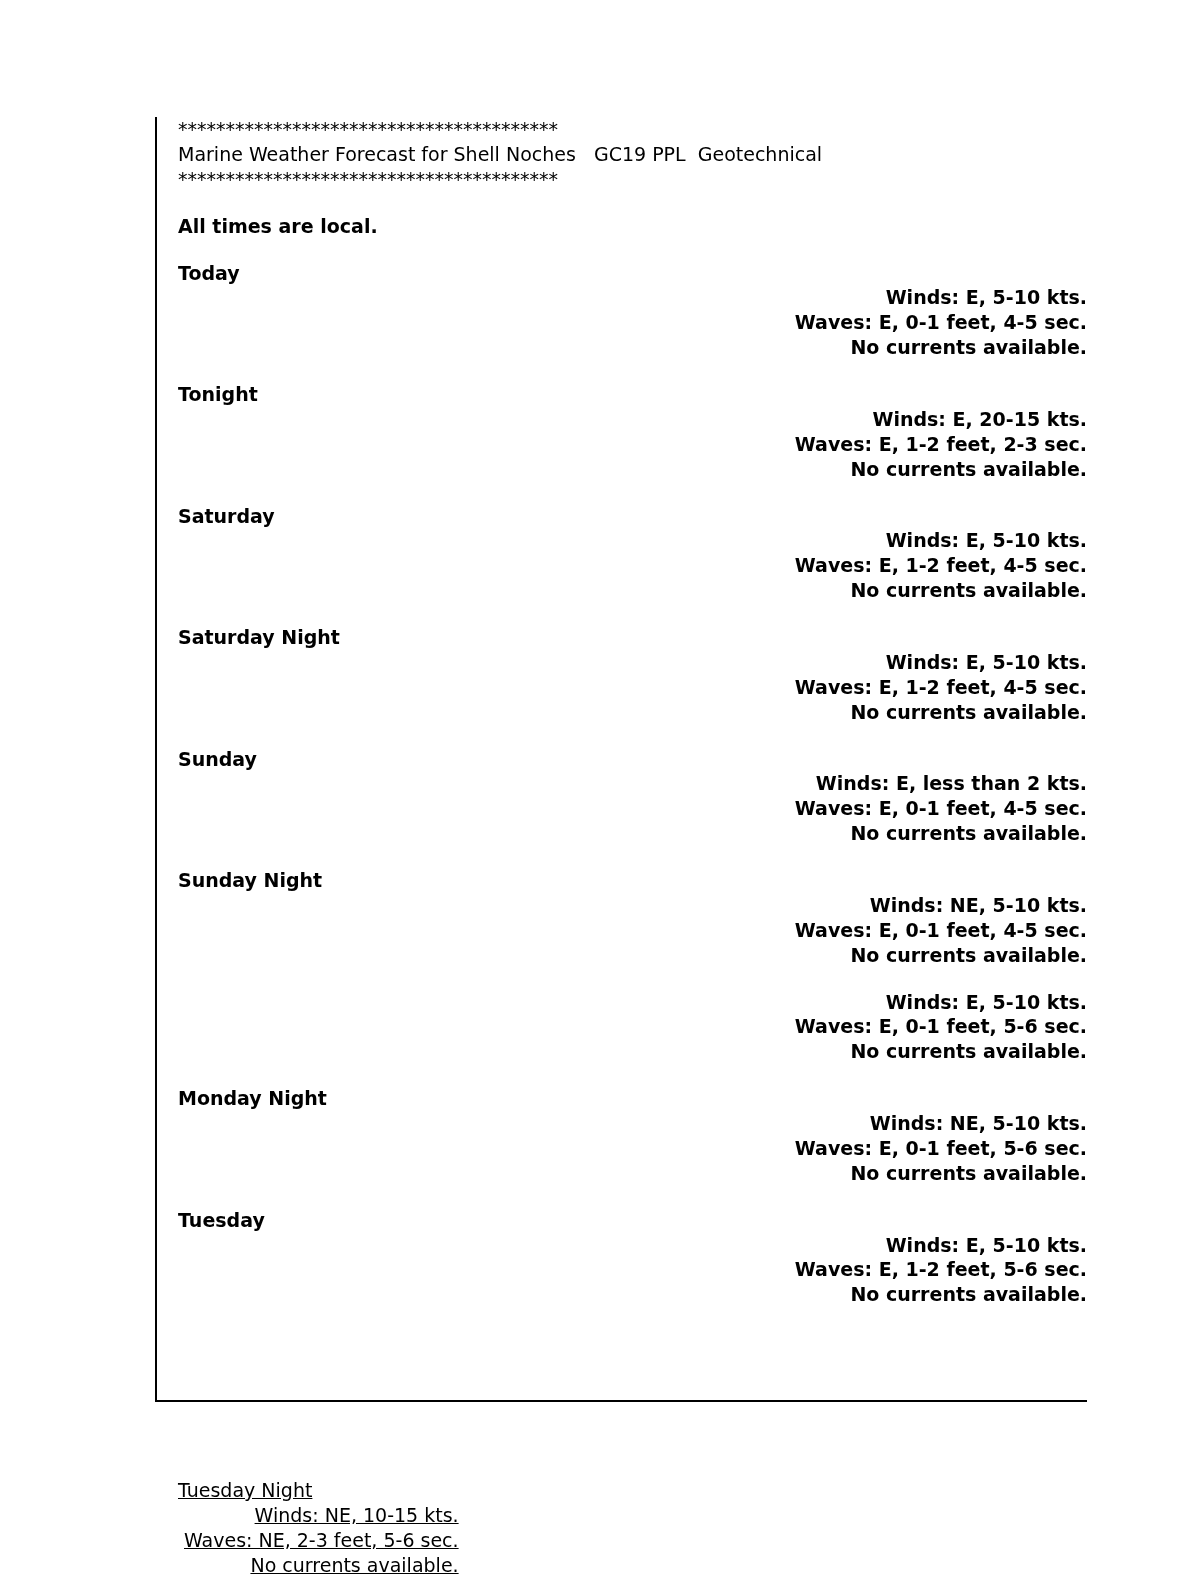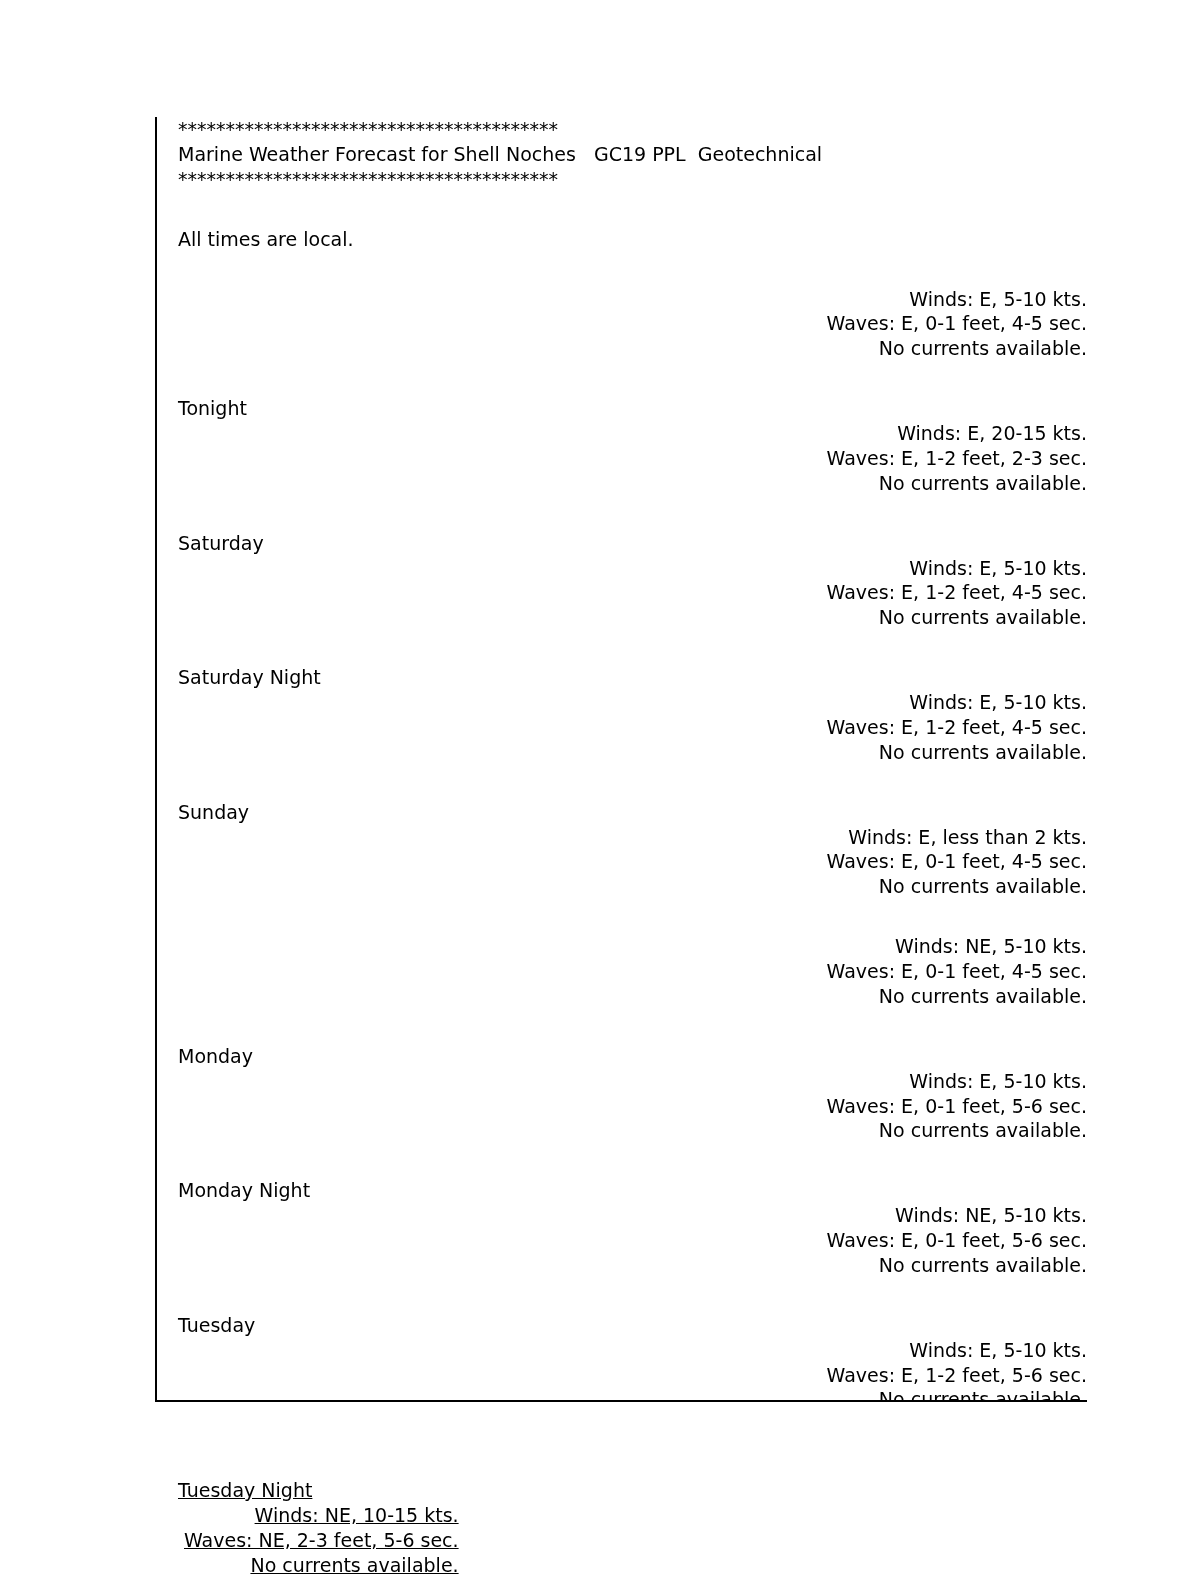--- a/index.html
+++ b/index.html
@@ -36,39 +36,41 @@
     text-decoration: underline;
   }
   .line {
     white-space: pre;
   }
   .detail {
     padding-left: 6px;
     text-align: right;
   }
   .section {
-    margin-top: 35px;
+    margin-top: 22px;
+    font-weight: bold;
   }
 </style>
 </head>
 <body>
 
 <div class="frame">
 
   <div>
     <div class="line">****************************************</div>
     <div class="line">Marine Weather Forecast for Shell Noches   GC19 PPL  Geotechnical</div>
     <div class="line">****************************************</div>
   </div>
 
   <div class="section">
     <div class="line">All times are local.</div>
   </div>
 
   <div class="section">
+    <div class="line">Today</div>
     <div class="line detail">Winds: E, 5-10 kts.</div>
     <div class="line detail">Waves: E, 0-1 feet, 4-5 sec.</div>
     <div class="line detail">No currents available.</div>
   </div>
 
   <div class="section">
     <div class="line">Tonight</div>
     <div class="line detail">Winds: E, 20-15 kts.</div>
     <div class="line detail">Waves: E, 1-2 feet, 2-3 sec.</div>
     <div class="line detail">No currents available.</div>
@@ -89,27 +91,27 @@
   </div>
 
   <div class="section">
     <div class="line">Sunday</div>
     <div class="line detail">Winds: E, less than 2 kts.</div>
     <div class="line detail">Waves: E, 0-1 feet, 4-5 sec.</div>
     <div class="line detail">No currents available.</div>
   </div>
 
   <div class="section">
+    <div class="line">Sunday Night</div>
     <div class="line detail">Winds: NE, 5-10 kts.</div>
     <div class="line detail">Waves: E, 0-1 feet, 4-5 sec.</div>
     <div class="line detail">No currents available.</div>
   </div>
 
   <div class="section">
-    <div class="line">Monday</div>
     <div class="line detail">Winds: E, 5-10 kts.</div>
     <div class="line detail">Waves: E, 0-1 feet, 5-6 sec.</div>
     <div class="line detail">No currents available.</div>
   </div>
 
   <div class="section">
     <div class="line">Monday Night</div>
     <div class="line detail">Winds: NE, 5-10 kts.</div>
     <div class="line detail">Waves: E, 0-1 feet, 5-6 sec.</div>
     <div class="line detail">No currents available.</div>

